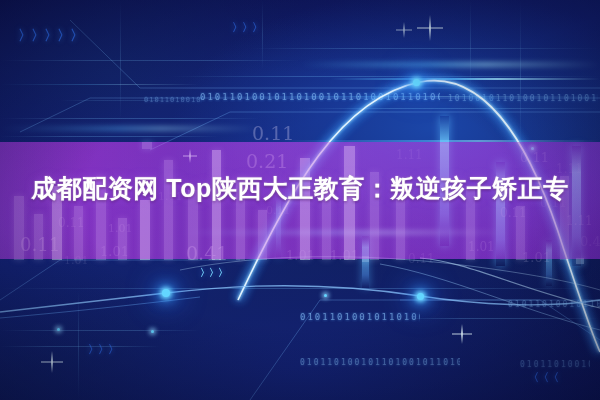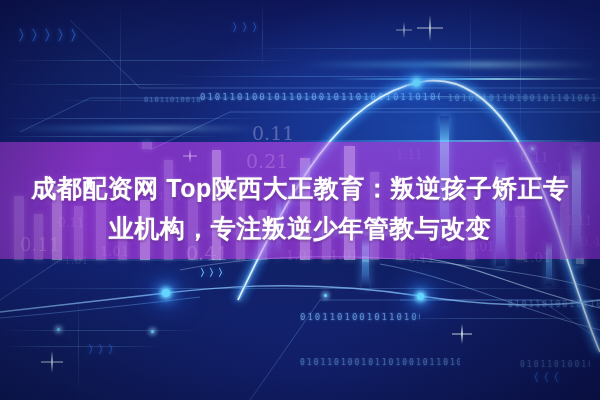--- a/index.html
+++ b/index.html
@@ -356,16 +356,15 @@
   <div class="numghost dimmer" style="left:158px;top:190px;font-size:11px;">1.11</div>
   <div class="numghost dimmer" style="left:580px;top:234px;font-size:13px;">0.41</div>
 
   <div class="band" style="top:142px;height:117px;"></div>
   <div class="band-tint" style="top:142px;height:117px;"></div>
 
   <div class="bg-vignette"></div>
 
   <div class="headline" style="top:168px;">
     <span>成都配资网 Top陕西大正教育：叛逆孩子矫正专</span>
-    <span class="line2">业机构，专注叛逆少年管教与改变</span>
   </div>
 
 </div>
 
 </body></html>

